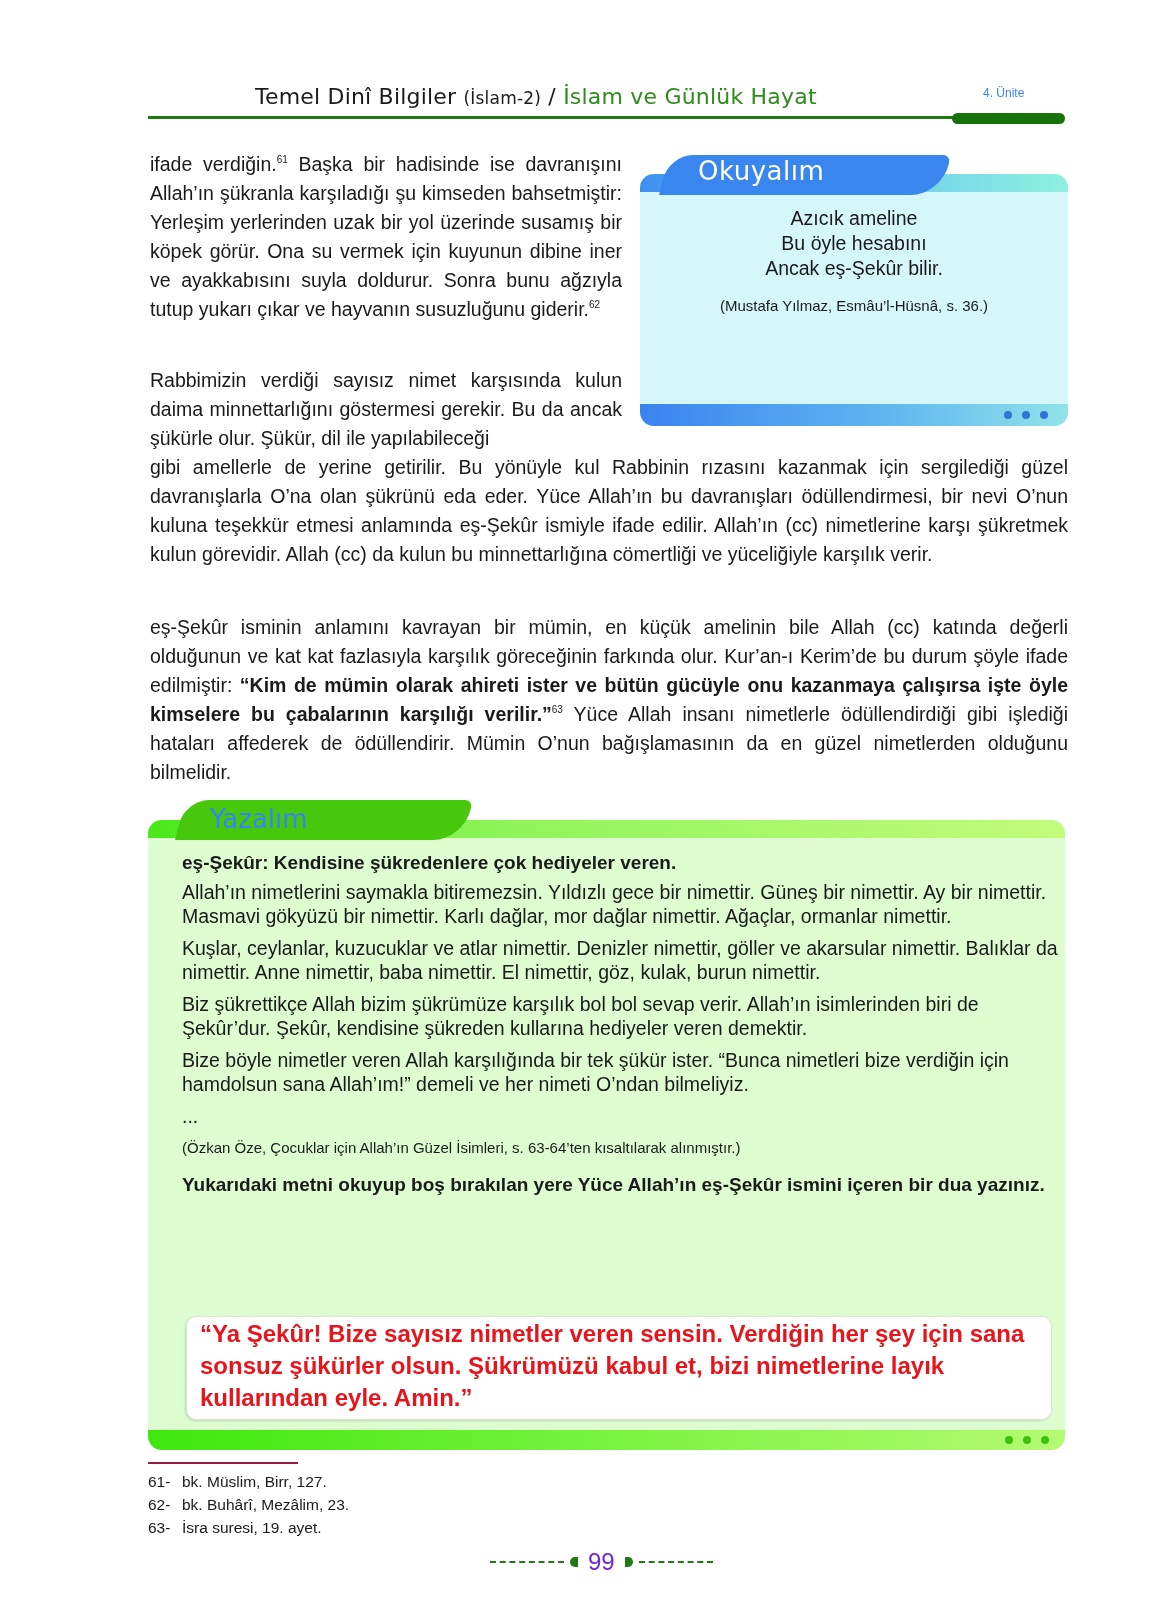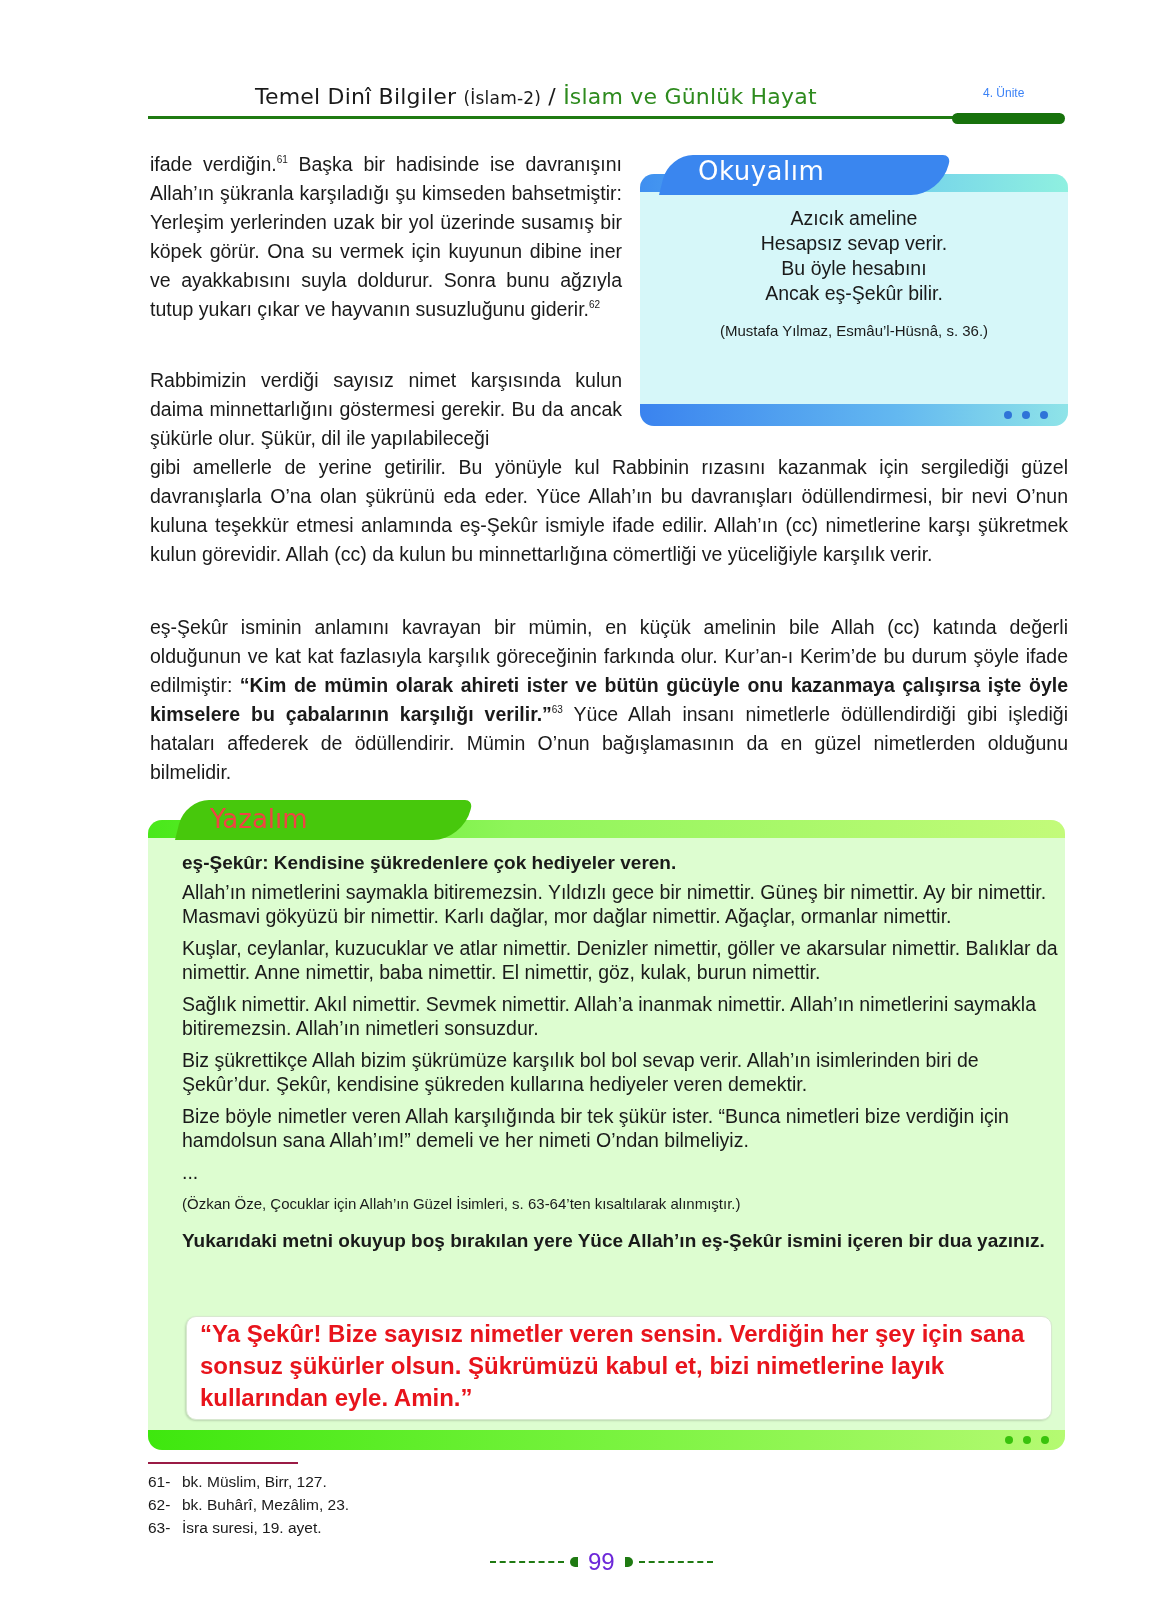--- a/index.html
+++ b/index.html
@@ -79,21 +79,21 @@
   .yazalim .botstrip {
     position: absolute; left: 0; bottom: 0; width: 100%; height: 20px;
     background: linear-gradient(90deg, #3ee70e 0%, #78f33e 50%, #b5fa72 100%);
   }
   .yazalim-tab {
     position: absolute; left: 180px; top: 800px; width: 288px; height: 40px;
     background: #47c80c; border-radius: 24px 8px 30px 0; transform: skewX(-14deg);
   }
   .yazalim-title {
     position: absolute; left: 210px; top: 804px; font-family: "DejaVu Sans", sans-serif;
-    font-size: 26px; color: #ef4444; text-align: right;
+    font-size: 26px; color: #3b82f6; text-align: right;
   }
   .yazalim-content {
     position: absolute; left: 182px; top: 850px; width: 876px;
     font-family: "Liberation Sans", sans-serif; font-size: 19.5px; color: #1a1a1a;
   }
   .yz-heading { font-weight: bold; font-size: 19px; line-height: 26px; margin-bottom: 4px; }
   .yz-para { line-height: 24px; margin-bottom: 8px; }
   .yz-ellipsis { line-height: 24px; margin: 2px 0 10px; }
   .yz-source { font-size: 15px; line-height: 20px; margin-bottom: 14px; }
   .yz-task { font-weight: bold; font-size: 19px; line-height: 26px; }
@@ -148,42 +148,40 @@
 </div>
 
 <div class="okuyalim">
   <div class="topstrip"></div>
   <div class="botstrip"></div>
 </div>
 <div class="okuyalim-tab"></div>
 <div class="okuyalim-title">Okuyalım</div>
 <div class="okuyalim-content">
   <div class="poem-line">Azıcık ameline</div>
-  <div class="poem-line">Hesapsız sevap verir.</div>
   <div class="poem-line">Bu öyle hesabını</div>
   <div class="poem-line">Ancak eş-Şekûr bilir.</div>
   <div class="poem-source">(Mustafa Yılmaz, Esmâu’l-Hüsnâ, s. 36.)</div>
 </div>
 <div class="dots okuyalim-dots">
   <span class="dot"></span>
   <span class="dot"></span>
   <span class="dot"></span>
 </div>
 
 <div class="yazalim">
   <div class="topstrip"></div>
   <div class="botstrip"></div>
 </div>
 <div class="yazalim-tab"></div>
 <div class="yazalim-title">Yazalım</div>
 <div class="yazalim-content">
   <div class="yz-heading">eş-Şekûr: Kendisine şükredenlere çok hediyeler veren.</div>
   <div class="yz-para">Allah’ın nimetlerini saymakla bitiremezsin. Yıldızlı gece bir nimettir. Güneş bir nimettir. Ay bir nimettir. Masmavi gökyüzü bir nimettir. Karlı dağlar, mor dağlar nimettir. Ağaçlar, ormanlar nimettir.</div>
   <div class="yz-para">Kuşlar, ceylanlar, kuzucuklar ve atlar nimettir. Denizler nimettir, göller ve akarsular nimettir. Balıklar da nimettir. Anne nimettir, baba nimettir. El nimettir, göz, kulak, burun nimettir.</div>
-  <div class="yz-para">Sağlık nimettir. Akıl nimettir. Sevmek nimettir. Allah’a inanmak nimettir. Allah’ın nimetlerini saymakla bitiremezsin. Allah’ın nimetleri sonsuzdur.</div>
   <div class="yz-para">Biz şükrettikçe Allah bizim şükrümüze karşılık bol bol sevap verir. Allah’ın isimlerinden biri de Şekûr’dur. Şekûr, kendisine şükreden kullarına hediyeler veren demektir.</div>
   <div class="yz-para">Bize böyle nimetler veren Allah karşılığında bir tek şükür ister. “Bunca nimetleri bize verdiğin için hamdolsun sana Allah’ım!” demeli ve her nimeti O’ndan bilmeliyiz.</div>
   <div class="yz-ellipsis">...</div>
   <div class="yz-source">(Özkan Öze, Çocuklar için Allah’ın Güzel İsimleri, s. 63-64’ten kısaltılarak alınmıştır.)</div>
   <div class="yz-task">Yukarıdaki metni okuyup boş bırakılan yere Yüce Allah’ın eş-Şekûr ismini içeren bir dua yazınız.</div>
 </div>
 <div class="answer-box"></div>
 <div class="answer-text">“Ya Şekûr! Bize sayısız nimetler veren sensin. Verdiğin her şey için sana sonsuz şükürler olsun. Şükrümüzü kabul et, bizi nimetlerine layık kullarından eyle. Amin.”</div>
 <div class="dots yazalim-dots">
   <span class="dot"></span>

